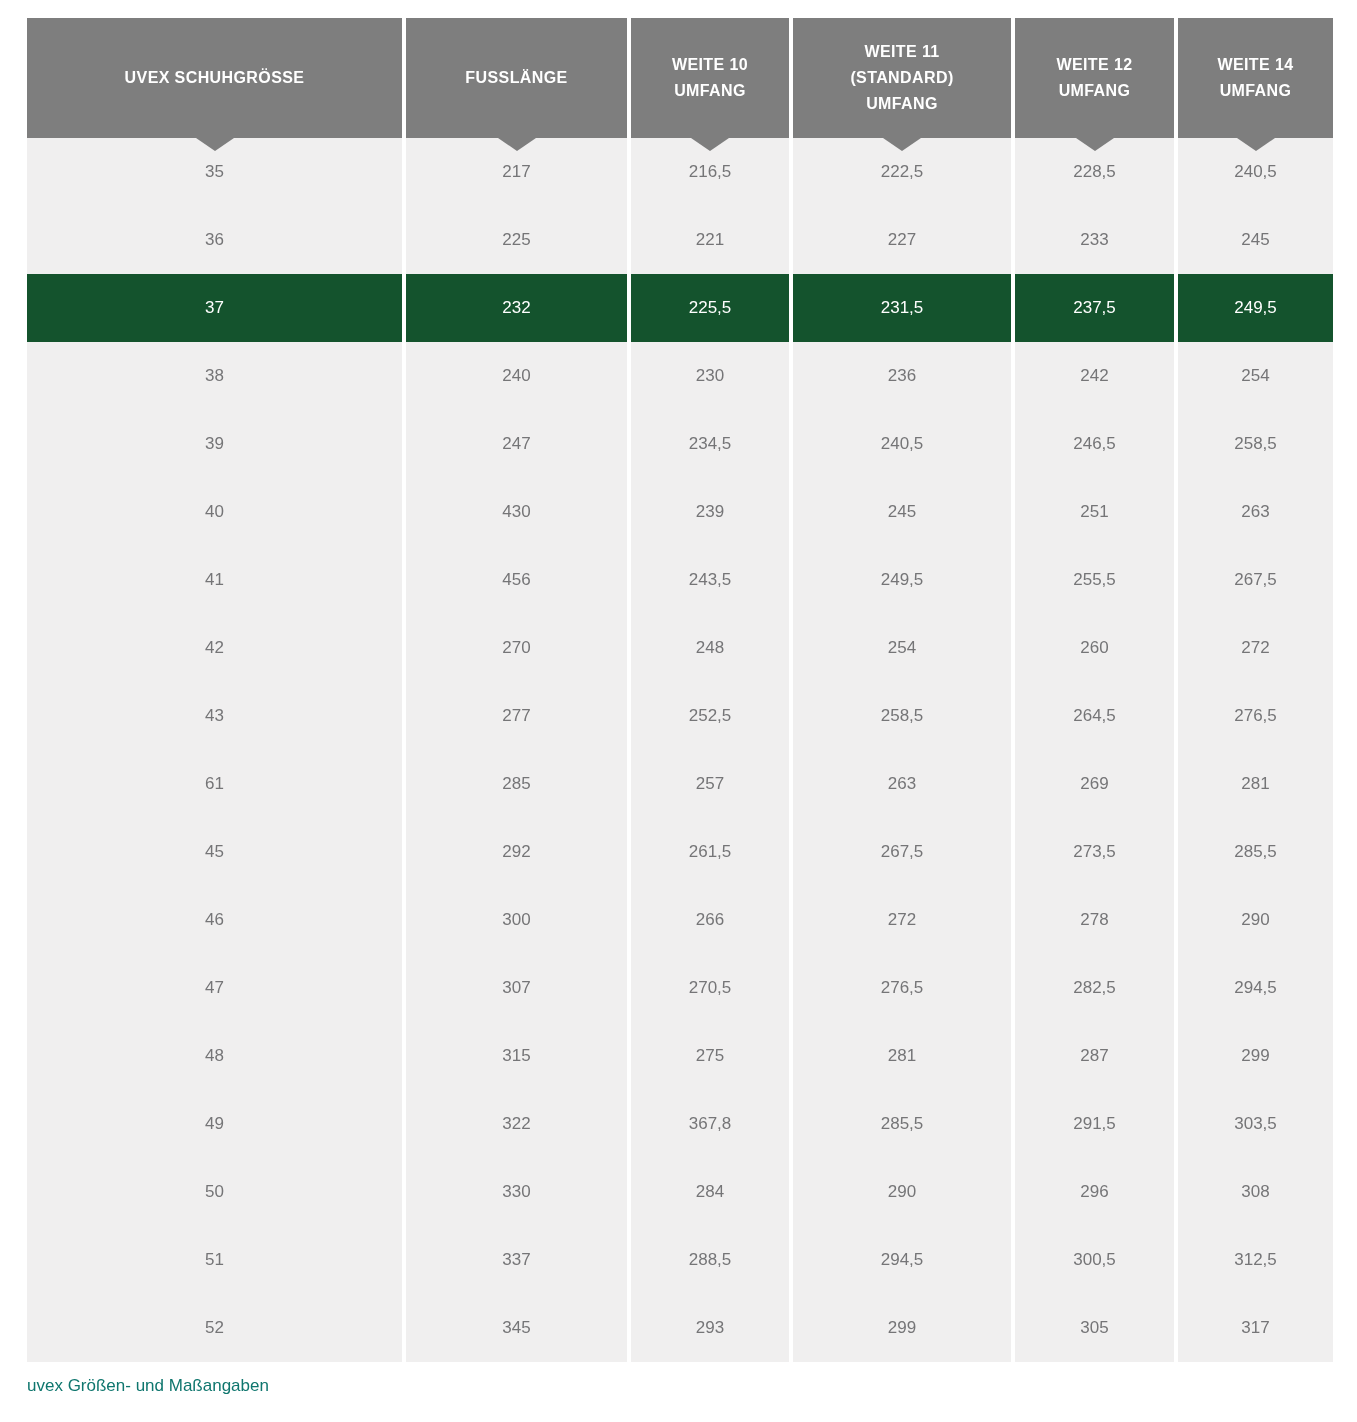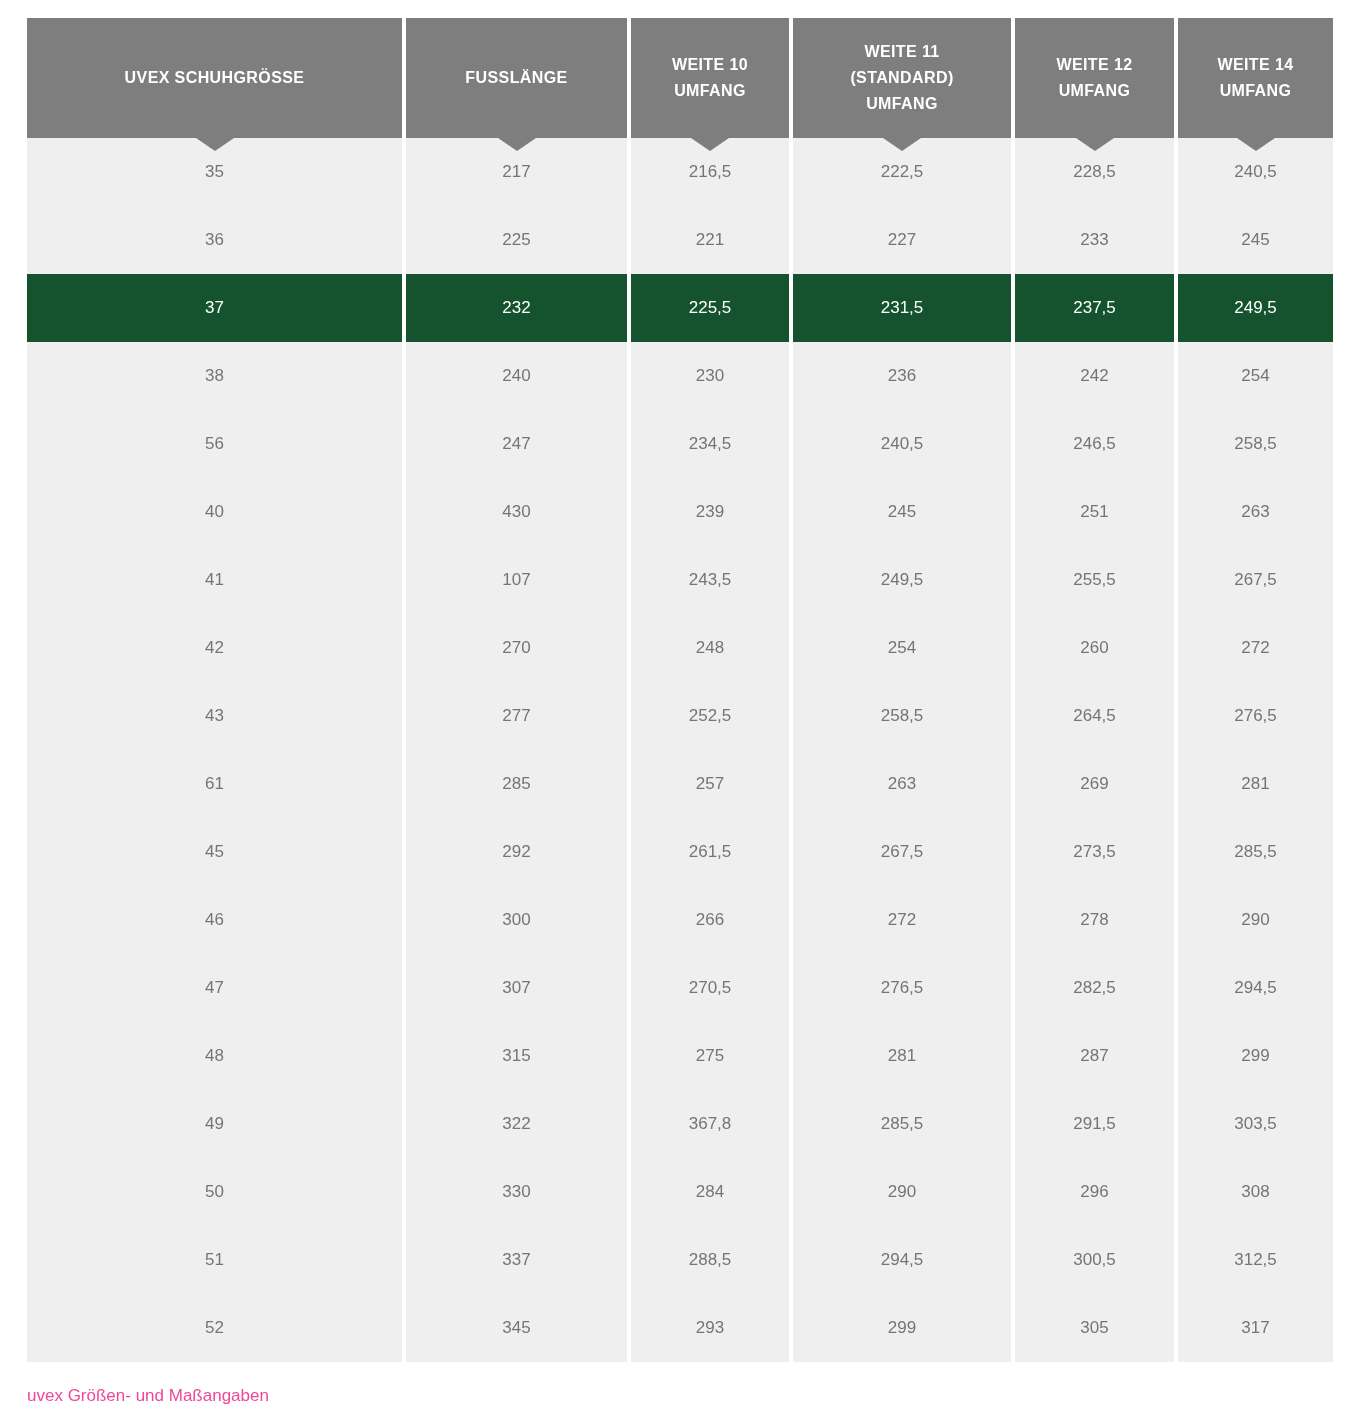--- a/index.html
+++ b/index.html
@@ -57,23 +57,23 @@
     align-items: center;
     justify-content: center;
     color: #757577;
     font-size: 17px;
   }
   .tr.highlighted .td {
     background: #14532d;
     color: #ffffff;
   }
   .caption {
-    margin-top: 24px;
+    margin-top: 14px;
     font-size: 17px;
-    color: #ec4899;
+    color: #0f766e;
   }
 </style>
 </head>
 <body>
 
 <div class="page">
   <div class="size-table">
     <div class="thead">
         <div class="th">
           <div class="th-line">UVEX SCHUHGRÖSSE</div>
@@ -132,38 +132,38 @@
         </div>
         <div class="tr">
           <div class="td">38</div>
           <div class="td">240</div>
           <div class="td">230</div>
           <div class="td">236</div>
           <div class="td">242</div>
           <div class="td">254</div>
         </div>
         <div class="tr">
-          <div class="td">56</div>
+          <div class="td">39</div>
           <div class="td">247</div>
           <div class="td">234,5</div>
           <div class="td">240,5</div>
           <div class="td">246,5</div>
           <div class="td">258,5</div>
         </div>
         <div class="tr">
           <div class="td">40</div>
           <div class="td">430</div>
           <div class="td">239</div>
           <div class="td">245</div>
           <div class="td">251</div>
           <div class="td">263</div>
         </div>
         <div class="tr">
           <div class="td">41</div>
-          <div class="td">107</div>
+          <div class="td">456</div>
           <div class="td">243,5</div>
           <div class="td">249,5</div>
           <div class="td">255,5</div>
           <div class="td">267,5</div>
         </div>
         <div class="tr">
           <div class="td">42</div>
           <div class="td">270</div>
           <div class="td">248</div>
           <div class="td">254</div>

